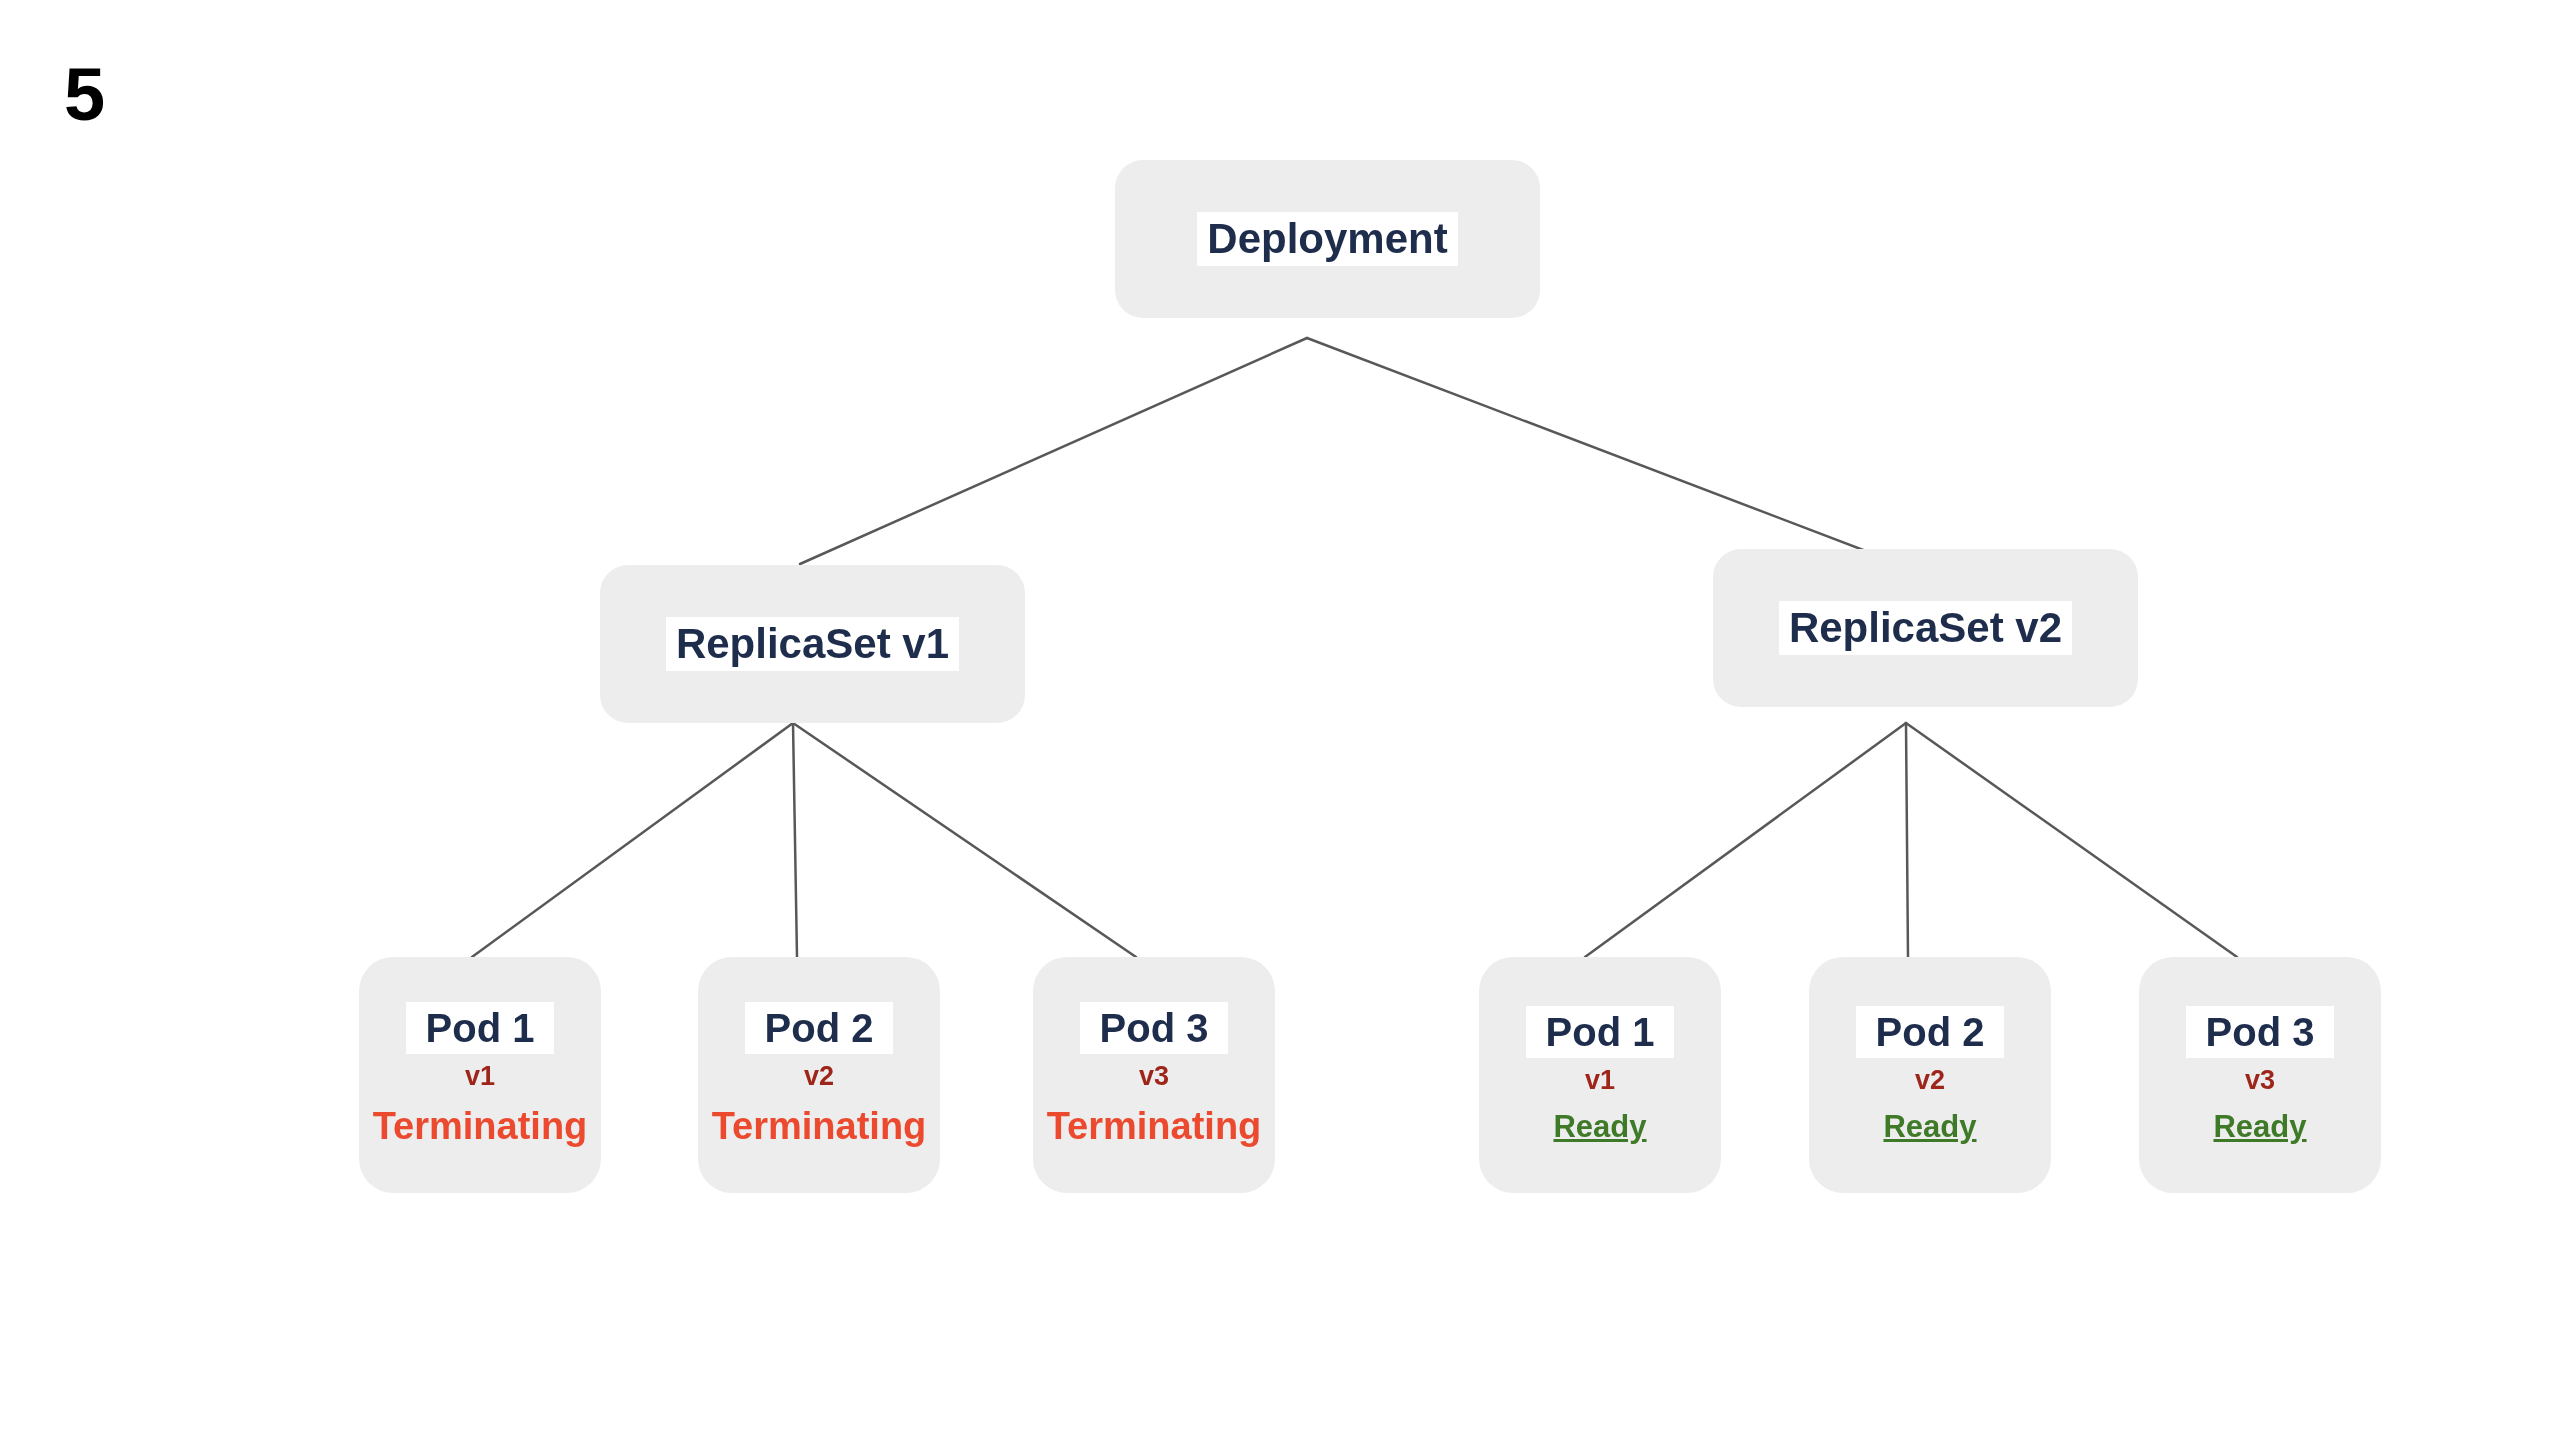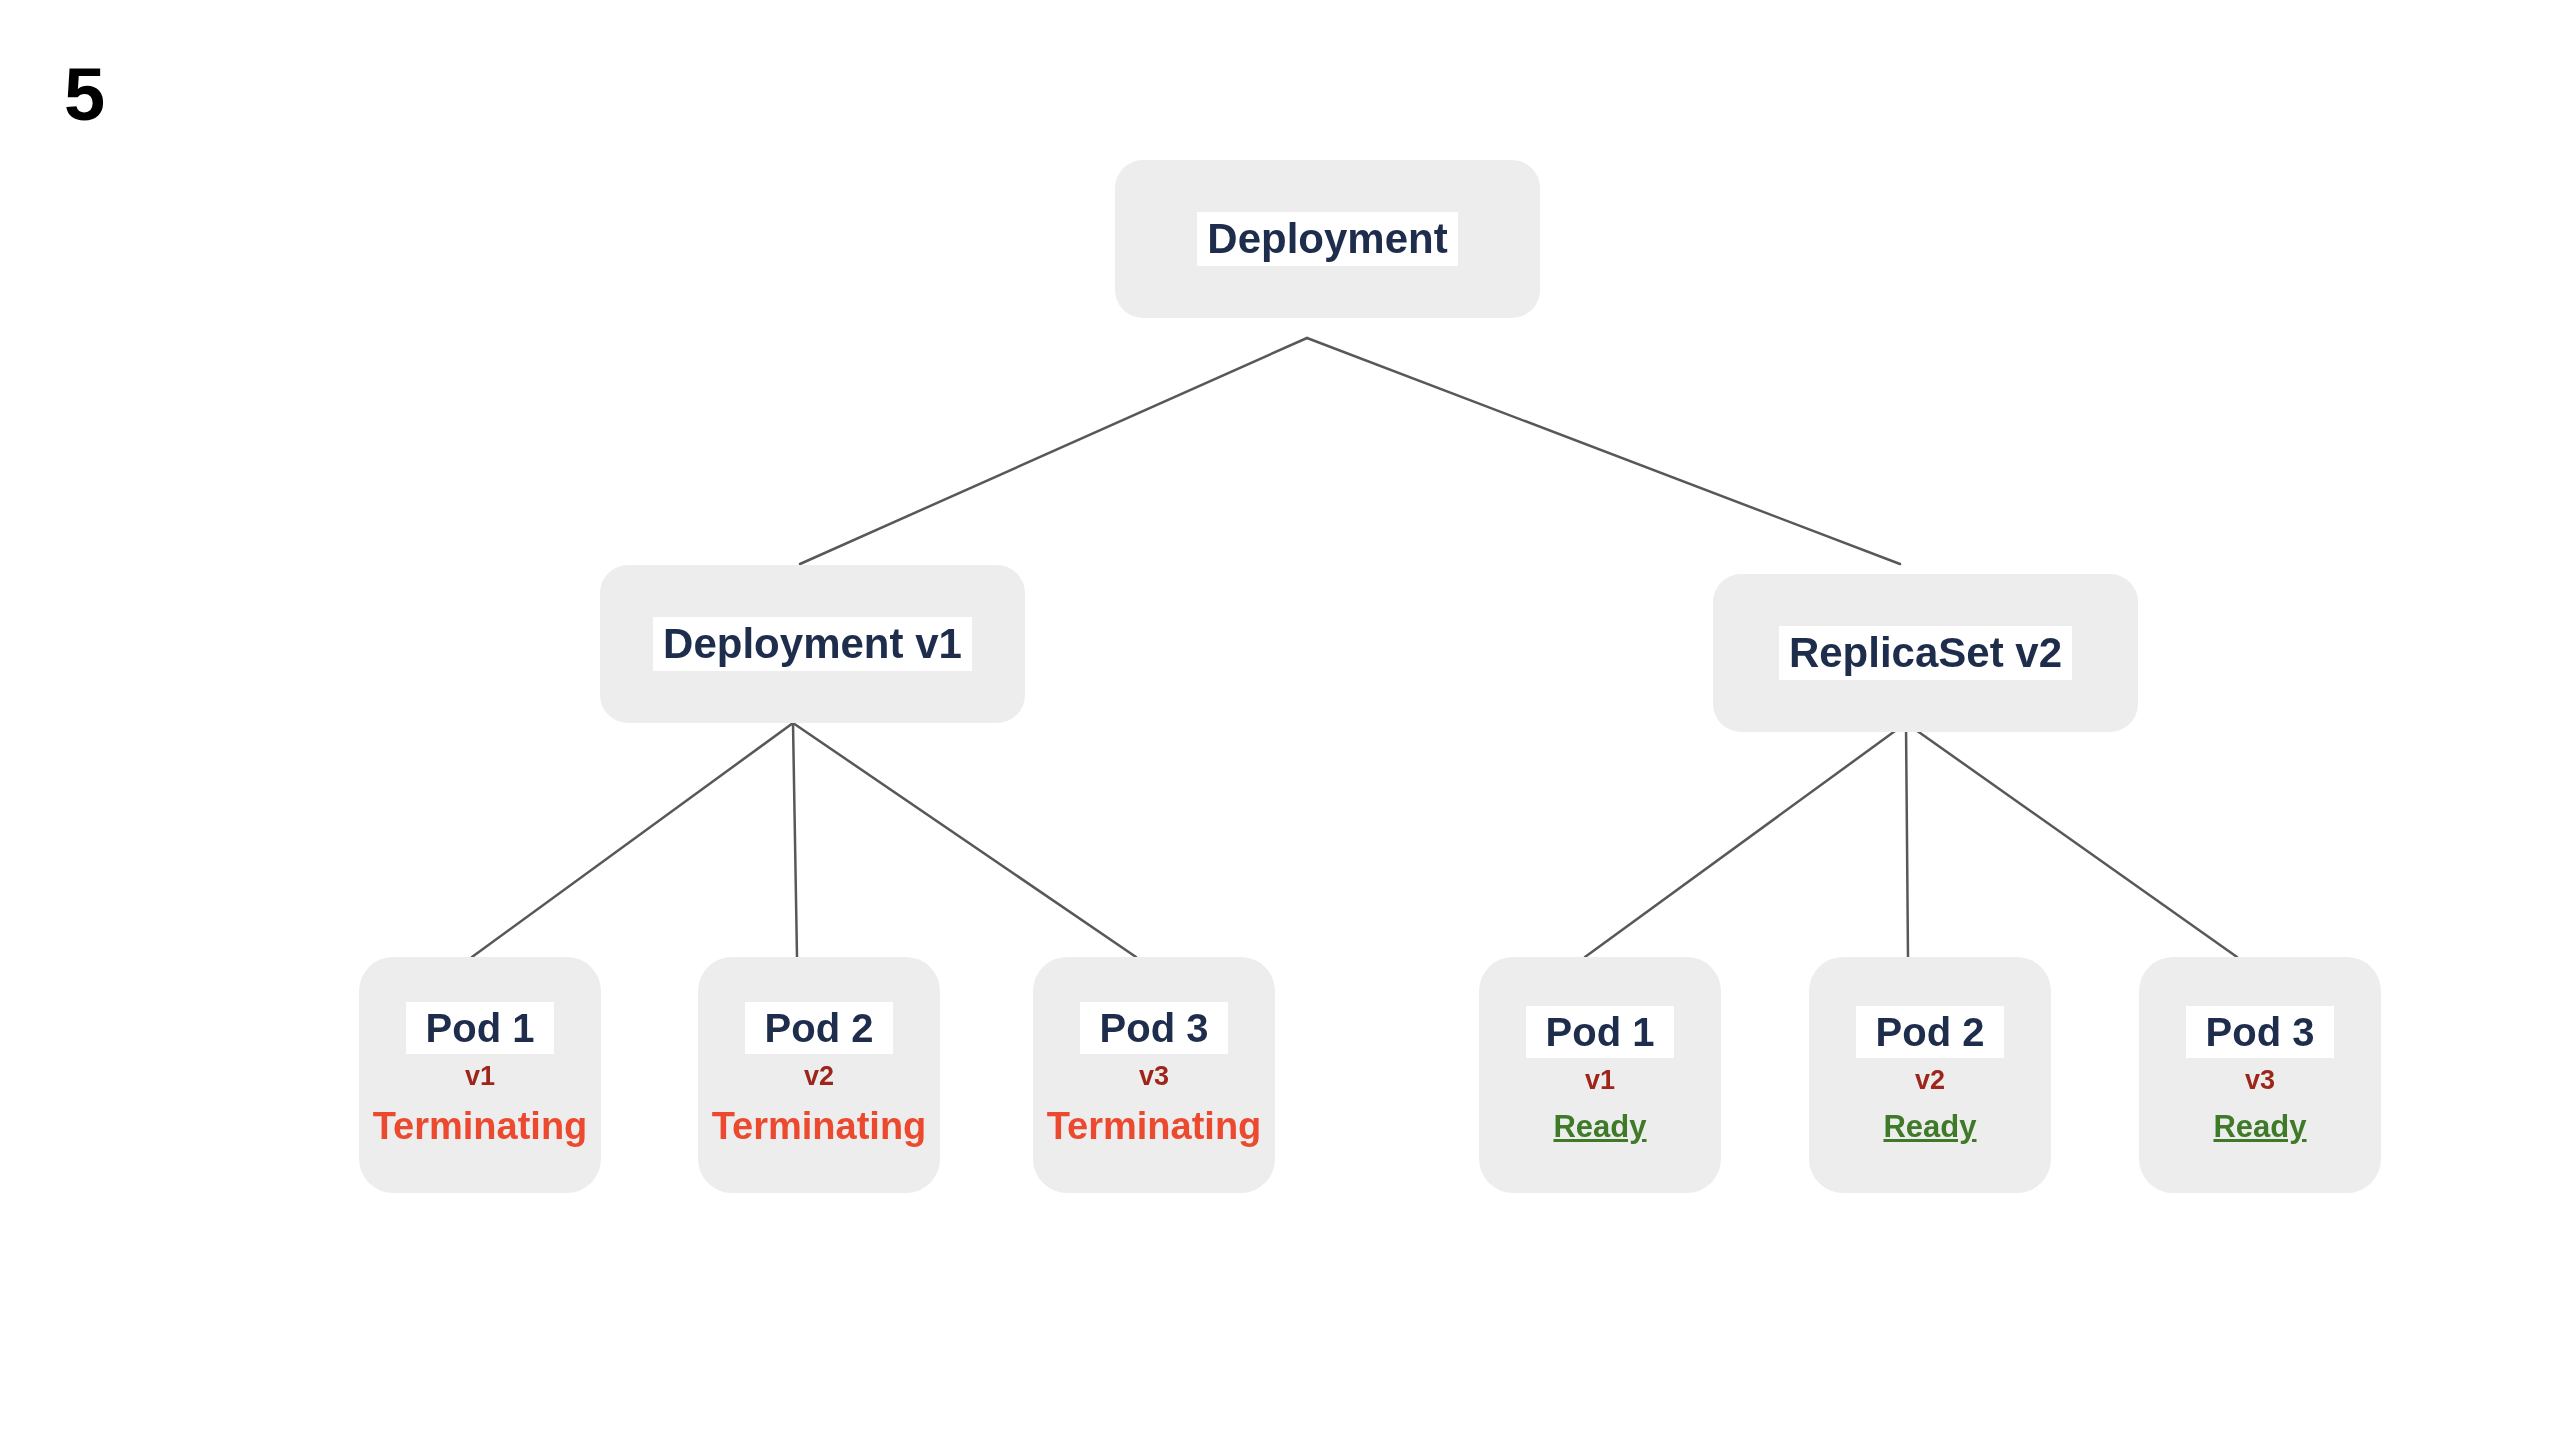--- a/index.html
+++ b/index.html
@@ -117,24 +117,24 @@
     <line x1="1906" y1="723" x2="1585" y2="957"></line>
     <line x1="1906" y1="723" x2="1908" y2="957"></line>
     <line x1="1906" y1="723" x2="2237" y2="957"></line>
   </svg>
 
   <div class="node big" style="left:1095px; top:160px;">
     <span class="node-title">Deployment</span>
   </div>
 
   <div class="node big" style="left:580px; top:565px;">
-    <span class="node-title">Deployment v1</span>
+    <span class="node-title">ReplicaSet v1</span>
   </div>
 
-  <div class="node big" style="left:1693px; top:574px;">
+  <div class="node big" style="left:1693px; top:549px;">
     <span class="node-title">ReplicaSet v2</span>
   </div>
 
   <div class="node pod" style="left:339px; top:957px;">
     <span class="pod-title">Pod 1</span>
     <span class="pod-version">v1</span>
     <span class="pod-status terminating">Terminating</span>
   </div>
 
   <div class="node pod" style="left:678px; top:957px;">

